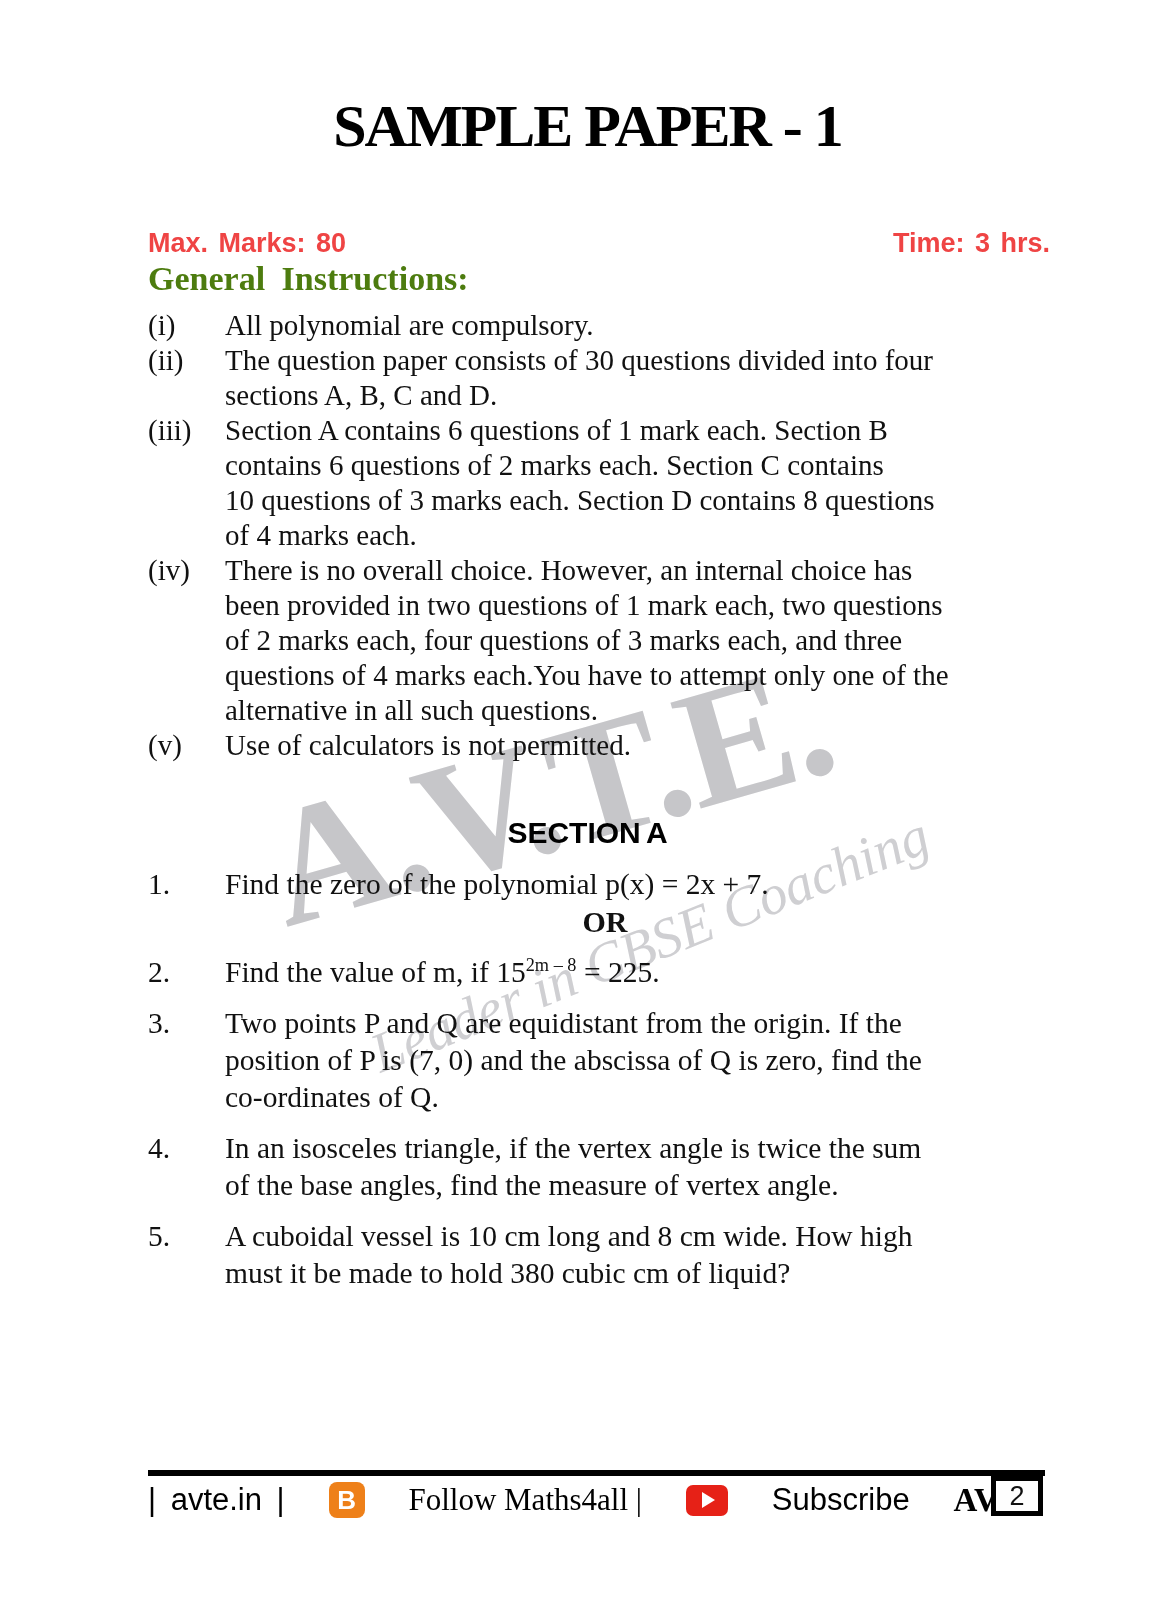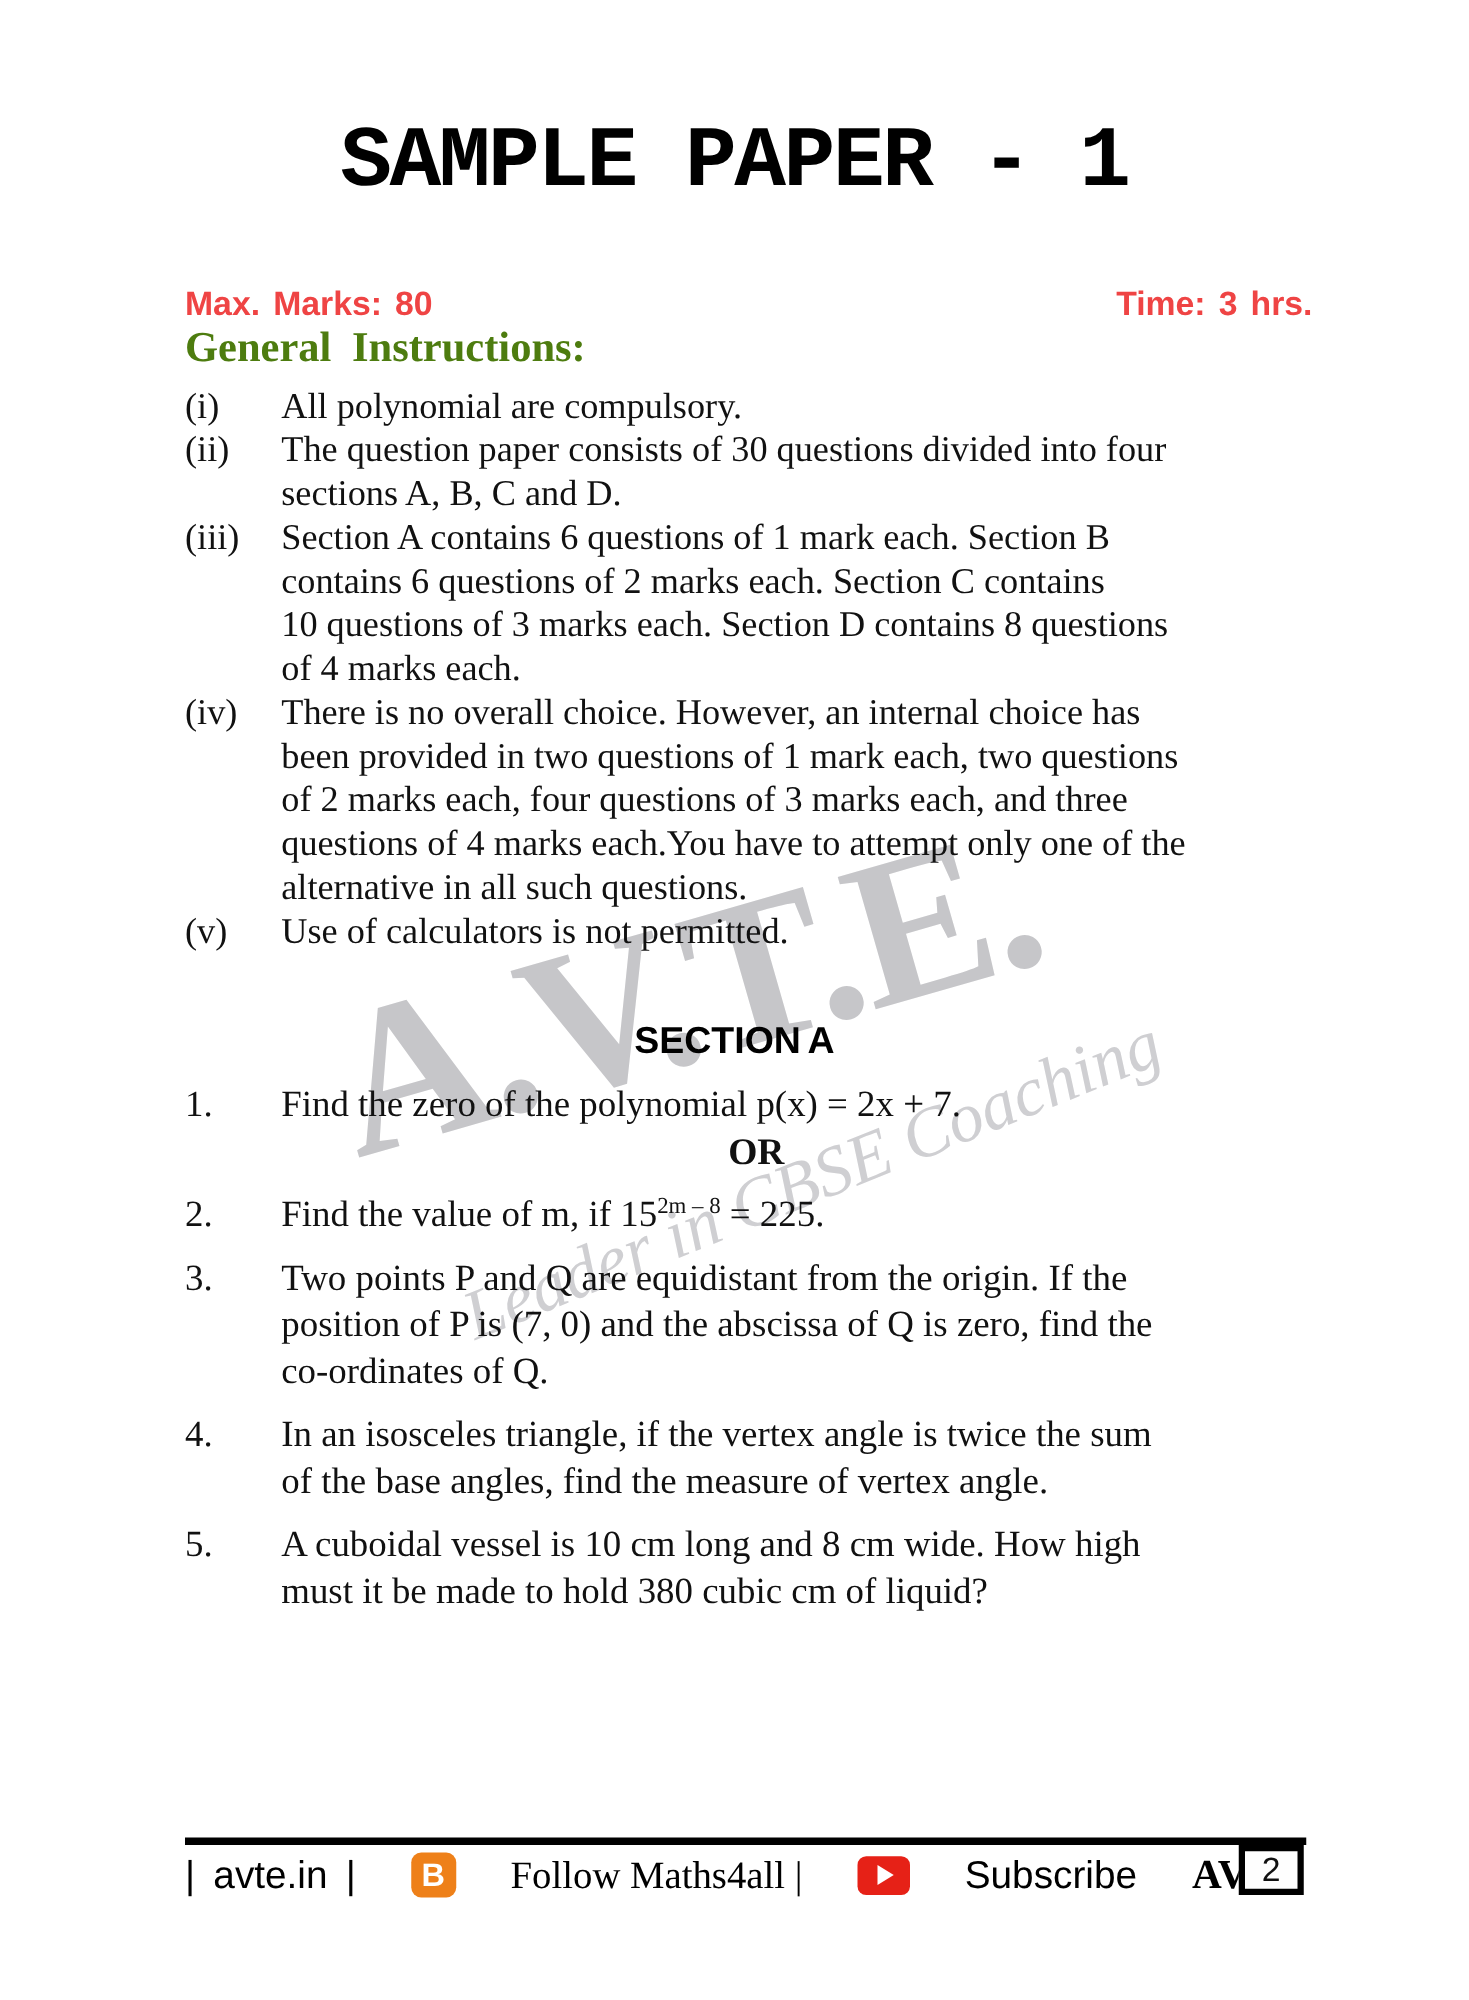--- a/index.html
+++ b/index.html
@@ -26,22 +26,22 @@
     font-style:italic;font-size:56px;line-height:1;
     white-space:nowrap;
     transform:rotate(-22deg);transform-origin:20px 50%;
     z-index:0;user-select:none;
   }
   
   .content{position:relative;z-index:1;}
   .title{
     position:absolute;top:96px;left:0;width:1175px;
     text-align:center;
-    font-family:Liberation Mono, monospace;
-    font-weight:700;font-size:69px;letter-spacing:-2px;line-height:1;
+    font-family:Liberation Serif, serif;
+    font-weight:700;font-size:60px;letter-spacing:-2px;line-height:1;
     color:#000;
   }
   .meta-row{
     position:absolute;top:228px;left:148px;right:125px;
     display:flex;justify-content:space-between;align-items:baseline;
     font-family:"Liberation Sans","DejaVu Sans",sans-serif;
     font-weight:700;font-size:27px;word-spacing:3px;color:#ef4444;
   }
   .gi-heading{
     position:absolute;top:260px;left:148px;

